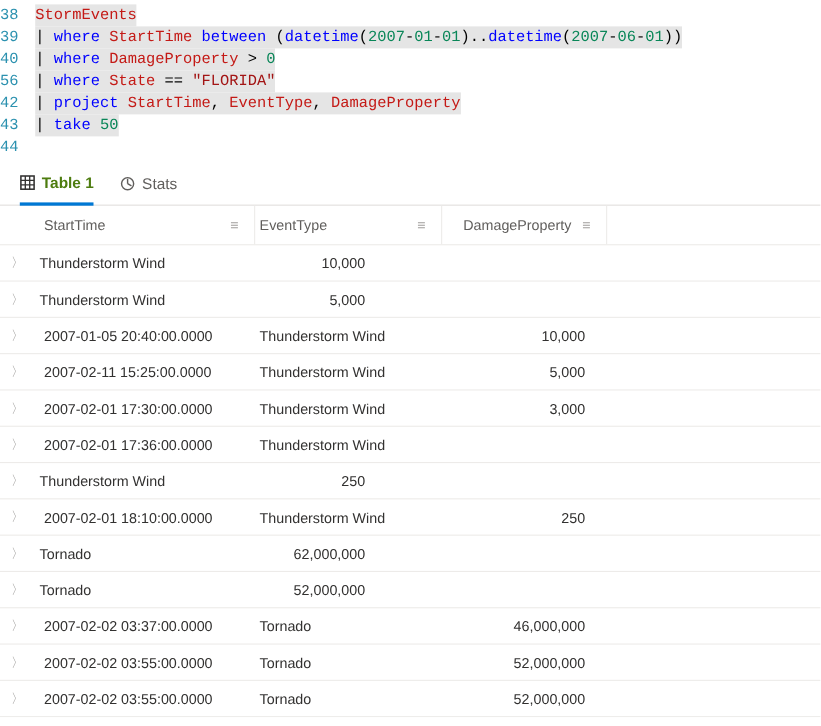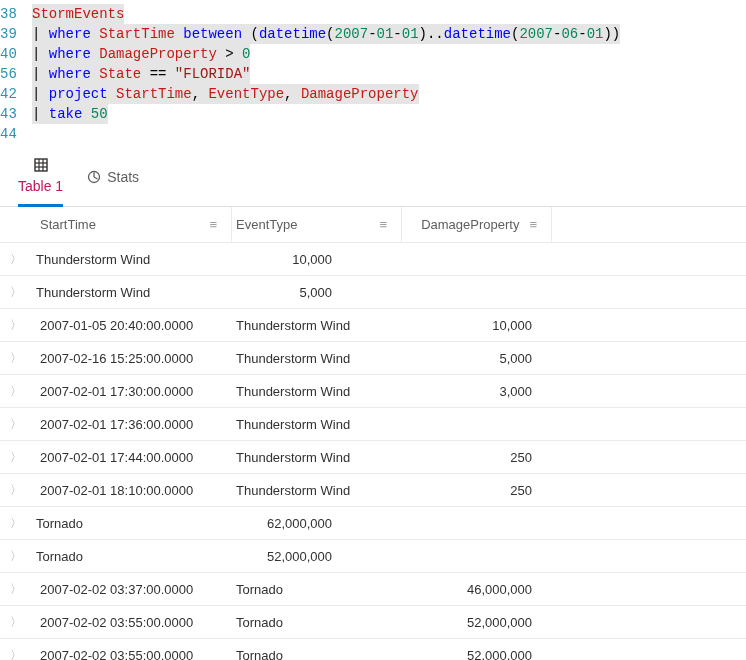--- a/index.html
+++ b/index.html
@@ -42,25 +42,24 @@
   }
   .tab {
     display: flex;
     align-items: center;
     gap: 6px;
     padding-bottom: 10px;
     color: #605e5c;
     cursor: pointer;
   }
   .tab.active {
-    color: #be185d;
-    font-weight: 400;
+    color: #4d7c0f;
+    font-weight: 700;
     border-bottom: 3px solid #0078d4;
     margin-bottom: -1px;
-    flex-direction: column;
   }
   .icon svg { display: block; }
 
   .grid { width: 100%; }
   .grid-header, .grid-row {
     display: flex;
     align-items: center;
     border-bottom: 1px solid #edebe9;
   }
   .grid-header {
@@ -173,21 +172,21 @@
           <span class="chev">〉</span>
         </div>
         <div class="col-start">2007-01-05 20:40:00.0000</div>
         <div class="col-event">Thunderstorm Wind</div>
         <div class="col-damage">10,000</div>
       </div>
       <div class="grid-row">
         <div class="col-expand">
           <span class="chev">〉</span>
         </div>
-        <div class="col-start">2007-02-16 15:25:00.0000</div>
+        <div class="col-start">2007-02-11 15:25:00.0000</div>
         <div class="col-event">Thunderstorm Wind</div>
         <div class="col-damage">5,000</div>
       </div>
       <div class="grid-row">
         <div class="col-expand">
           <span class="chev">〉</span>
         </div>
         <div class="col-start">2007-02-01 17:30:00.0000</div>
         <div class="col-event">Thunderstorm Wind</div>
         <div class="col-damage">3,000</div>
@@ -196,21 +195,20 @@
         <div class="col-expand">
           <span class="chev">〉</span>
         </div>
         <div class="col-start">2007-02-01 17:36:00.0000</div>
         <div class="col-event">Thunderstorm Wind</div>
       </div>
       <div class="grid-row">
         <div class="col-expand">
           <span class="chev">〉</span>
         </div>
-        <div class="col-start">2007-02-01 17:44:00.0000</div>
         <div class="col-event">Thunderstorm Wind</div>
         <div class="col-damage">250</div>
       </div>
       <div class="grid-row">
         <div class="col-expand">
           <span class="chev">〉</span>
         </div>
         <div class="col-start">2007-02-01 18:10:00.0000</div>
         <div class="col-event">Thunderstorm Wind</div>
         <div class="col-damage">250</div>

